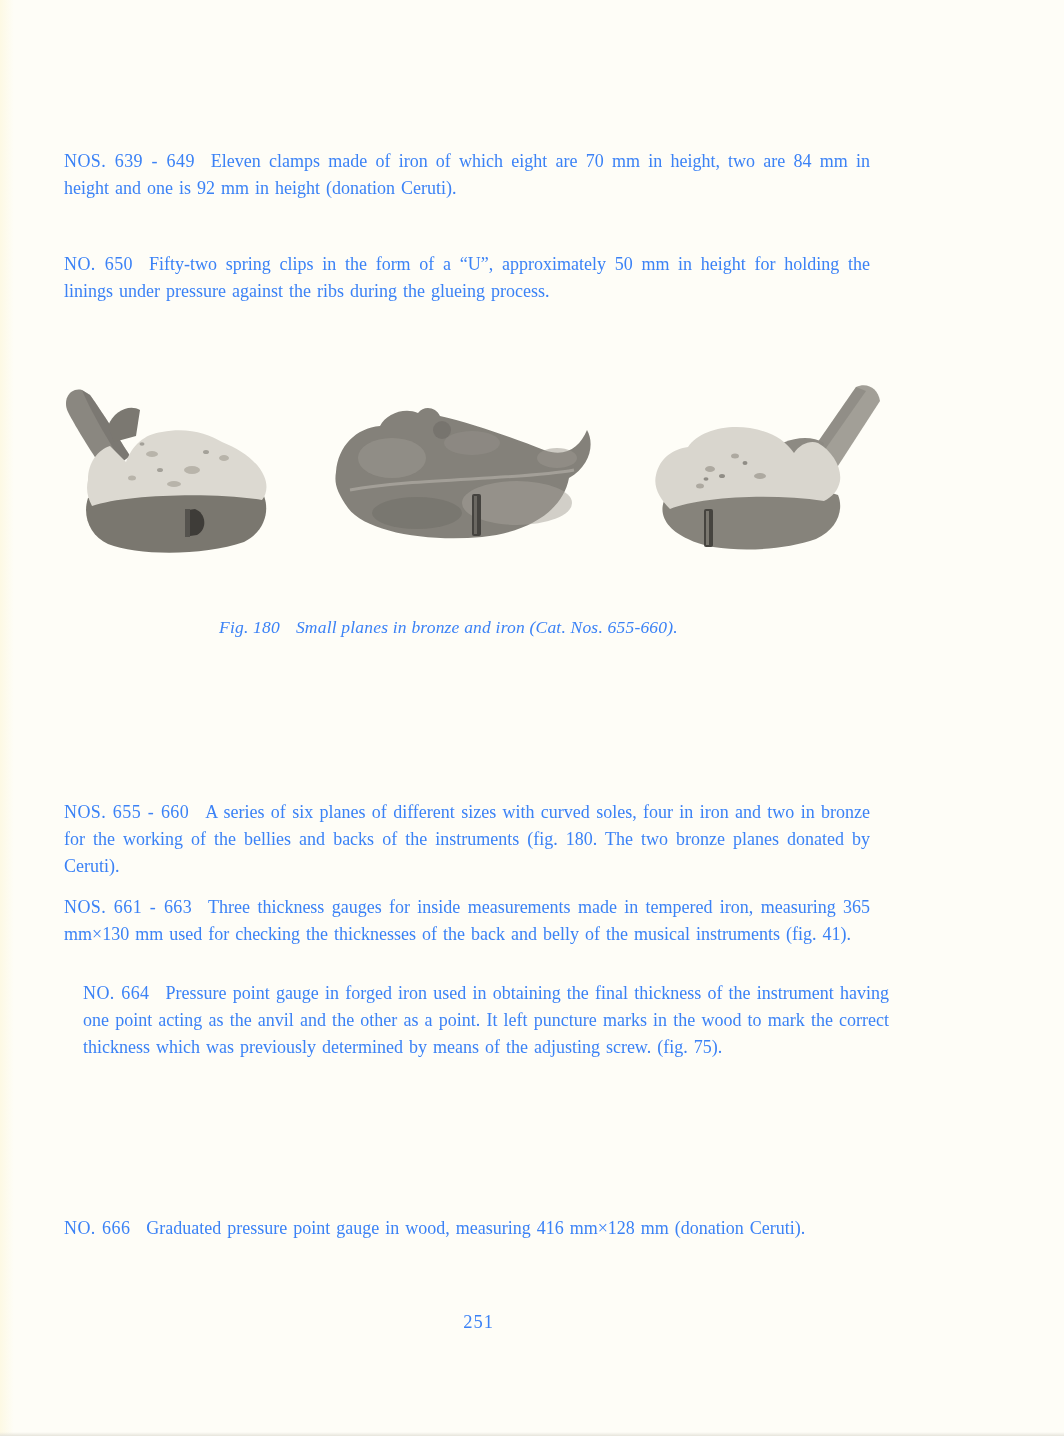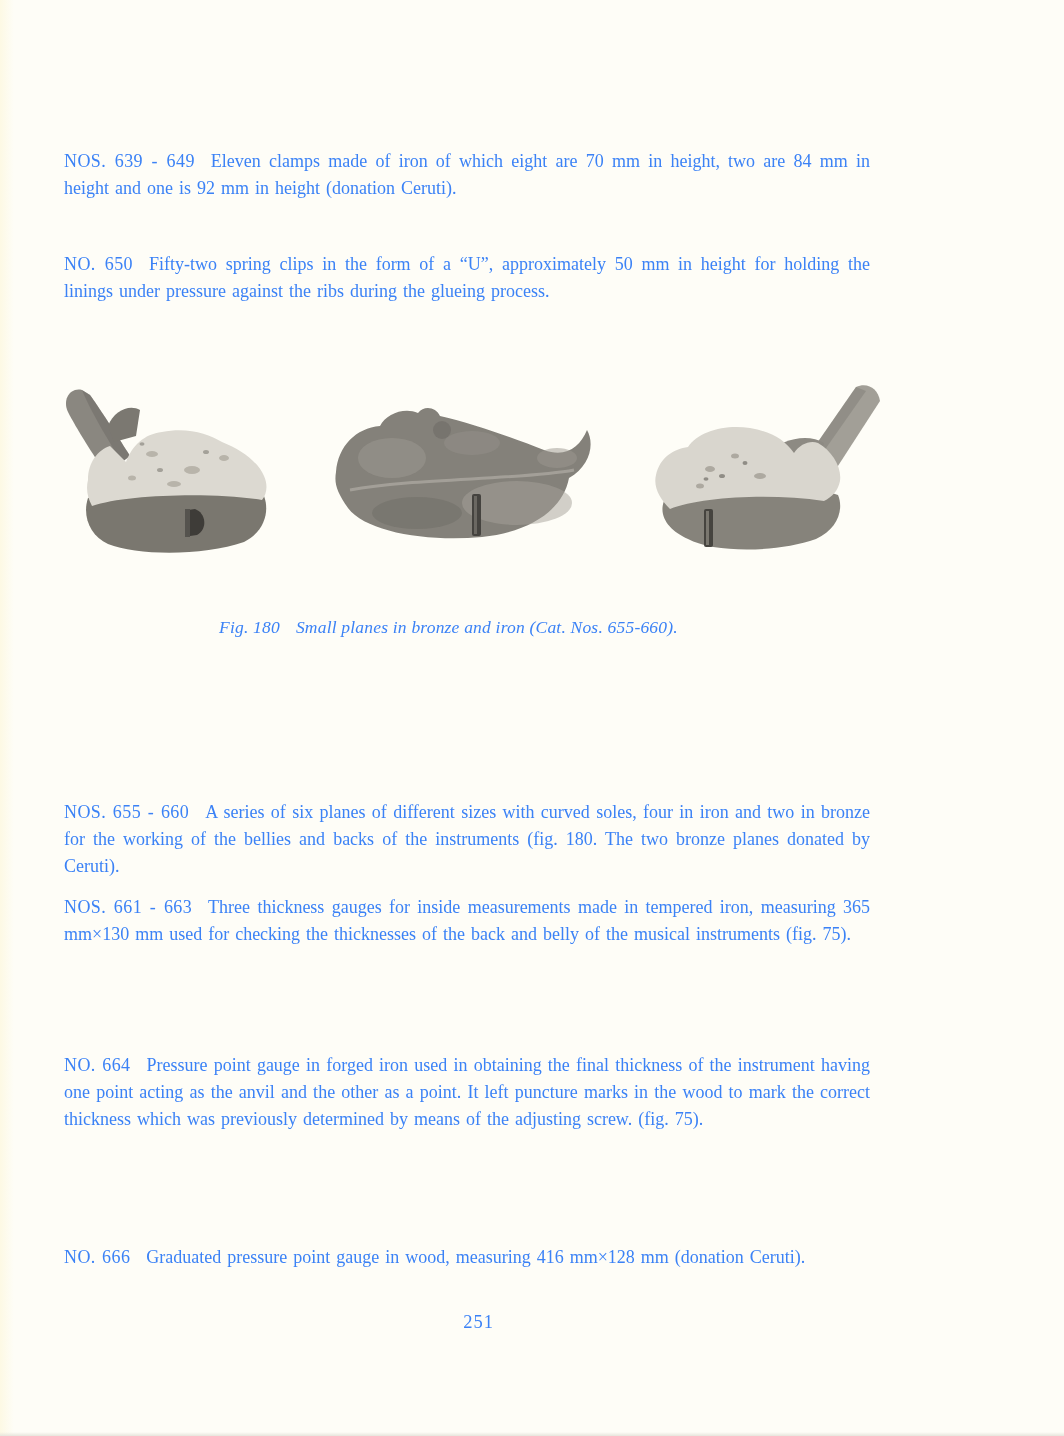--- a/index.html
+++ b/index.html
@@ -42,23 +42,23 @@
   .entry .label {
     margin-right: 16px;
     letter-spacing: 0.4px;
     white-space: nowrap;
   }
   #ent-a0 { top: 148px; }
   #ent-a1 { top: 251px; }
   #ent-b0 { top: 705px; }
   #ent-b1 { top: 799px; }
   #ent-b2 { top: 894px; }
-  #ent-b3 { top: 1052px; }
+  #ent-b3 { top: 980px; margin-left: 19px; }
   #ent-b4 { top: 1124px; }
-  #ent-b5 { top: 1244px; }
+  #ent-b5 { top: 1215px; }
   .figure-band { position: absolute; left: 0; top: 375px; width: 1064px; height: 210px; }
   .photo { position: absolute; }
   #photo-left  { left: 56px;  top: 7px;  }
   #photo-mid   { left: 322px; top: 23px; }
   #photo-right { left: 640px; top: 6px;  }
   .caption {
     position: absolute;
     top: 617px;
     left: 219px;
     margin: 0;
@@ -145,21 +145,21 @@
       <rect x="66" y="130" width="3" height="34" fill="#7a776f"></rect>
     </svg>
 
   </div>
 
   <p class="caption"><span class="cap-label">Fig. 180</span><span class="cap-text">Small planes in bronze and iron (Cat. Nos. 655-660).</span></p>
 
 
   <p class="entry" id="ent-b1"><span class="label">NOS. 655 - 660</span><span class="etext">A series of six planes of different sizes with curved soles, four in iron and two in bronze for the working of the bellies and backs of the instruments (fig. 180. The two bronze planes donated by Ceruti).</span></p>
 
-  <p class="entry" id="ent-b2"><span class="label">NOS. 661 - 663</span><span class="etext">Three thickness gauges for inside measurements made in tempered iron, measuring 365 mm×130 mm used for checking the thicknesses of the back and belly of the musical instruments (fig. 75).</span></p>
+  <p class="entry" id="ent-b2"><span class="label">NOS. 661 - 663</span><span class="etext">Three thickness gauges for inside measurements made in tempered iron, measuring 365 mm×130 mm used for checking the thicknesses of the back and belly of the musical instruments (fig. 41).</span></p>
 
   <p class="entry" id="ent-b3"><span class="label">NO. 664</span><span class="etext">Pressure point gauge in forged iron used in obtaining the final thickness of the instrument having one point acting as the anvil and the other as a point. It left puncture marks in the wood to mark the correct thickness which was previously determined by means of the adjusting screw. (fig. 75).</span></p>
 
 
   <p class="entry" id="ent-b5"><span class="label">NO. 666</span><span class="etext">Graduated pressure point gauge in wood, measuring 416 mm×128 mm (donation Ceruti).</span></p>
 
   <div class="pagenum">251</div>
 
 </div>
 

